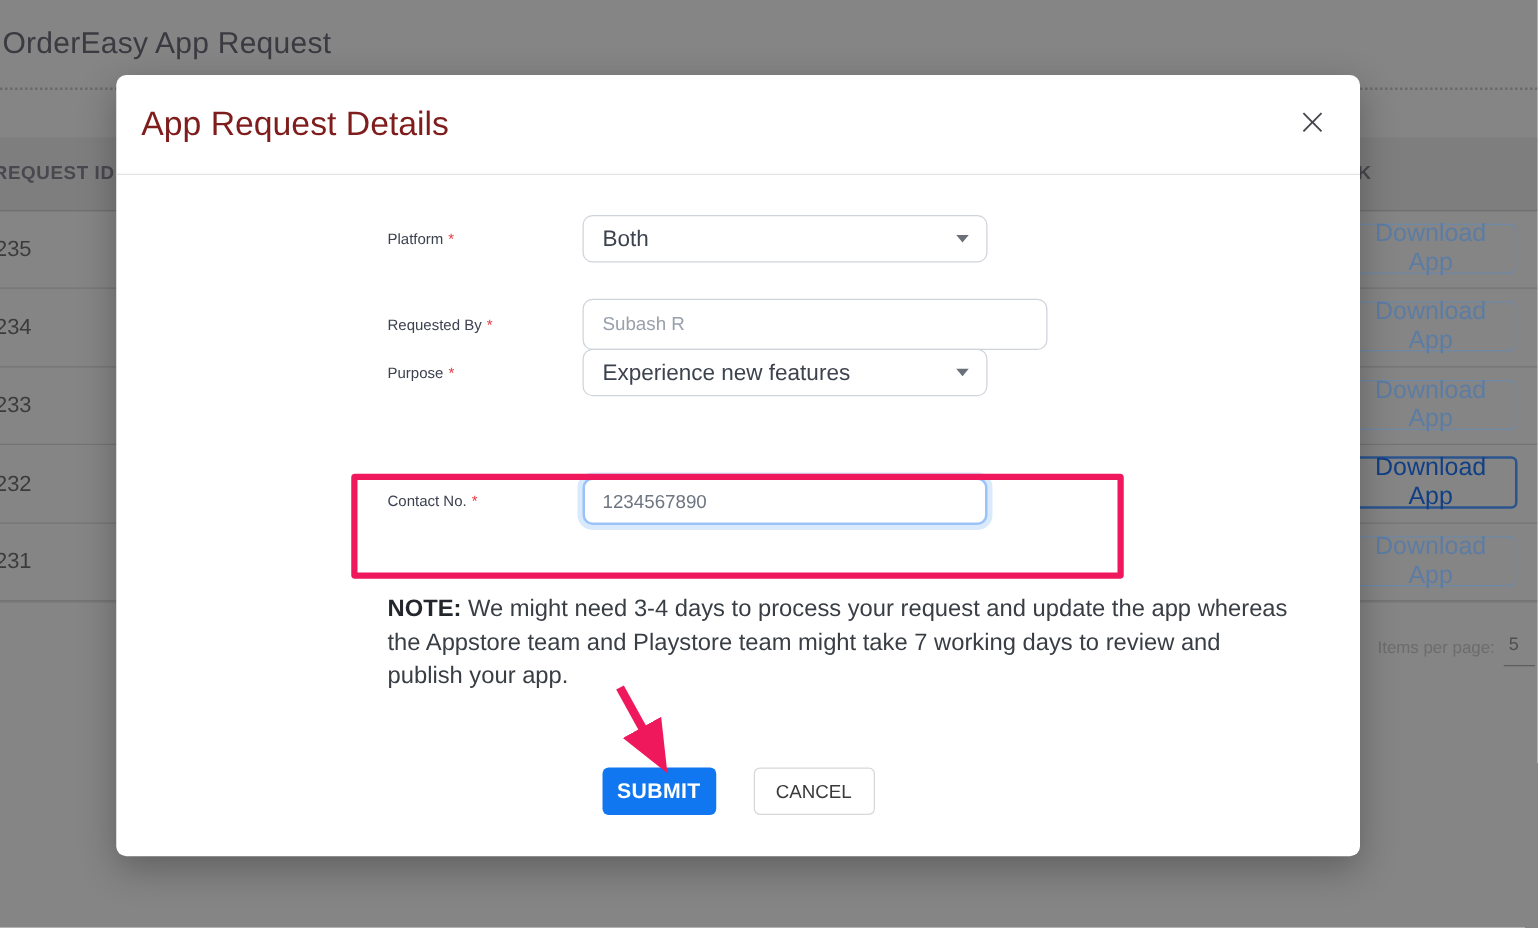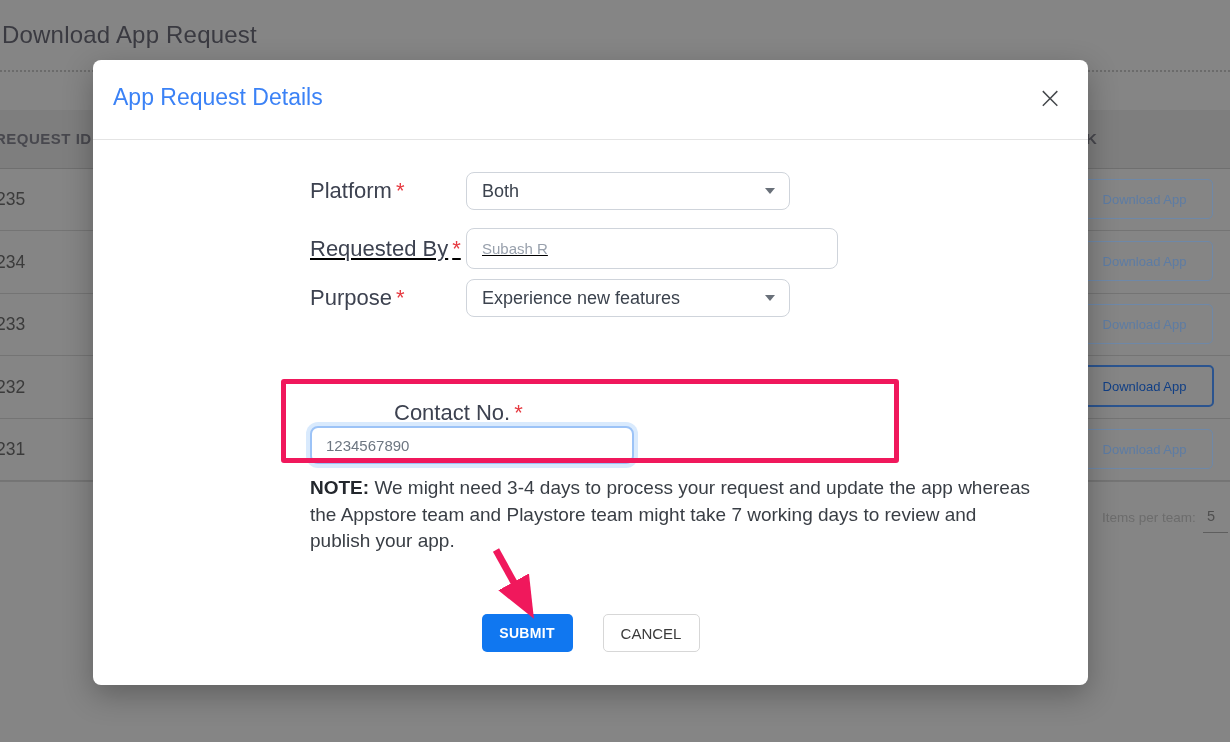--- a/index.html
+++ b/index.html
@@ -14,74 +14,74 @@
             border-bottom:1px solid #6f6f6f;}
   .bg-th{position:absolute;top:0;height:58px;line-height:58px;font-size:15px;font-weight:bold;
          color:#48484e;letter-spacing:.5px;}
   .bg-th.id{left:-5px;}
   .bg-th.link{left:1086px;}
   .bg-row{position:absolute;left:0;width:1230px;border-bottom:1px solid #747474;}
   .bg-id{position:absolute;left:-4px;top:50%;transform:translateY(-50%);
          font-size:17.5px;color:#3b3b3b;}
   .dl-btn{position:absolute;left:1076px;width:137px;height:40px;box-sizing:border-box;
           border:1px solid #6e88a8;border-radius:5px;background:transparent;
-          color:#5d7ca4;font-size:13px;font-family:"Liberation Sans",sans-serif;
+          color:#5d7ca4;font-size:20px;font-family:"Liberation Sans",sans-serif;
           display:flex;align-items:center;justify-content:center;cursor:pointer;}
   .dl-btn.focused{left:1075px;width:139px;height:42px;border:2px solid #2b548f;color:#113f85;}
   .bg-footer-line{position:absolute;left:0;top:481px;width:1230px;border-top:1px solid #757575;}
   .ipp-label{position:absolute;left:1102px;top:510px;font-size:13.5px;color:#6c6c6c;}
   .ipp-value{position:absolute;left:1207px;top:508px;font-size:14.5px;color:#4f4f4f;cursor:pointer;}
   .ipp-underline{position:absolute;left:1203px;top:532px;width:25px;height:1px;background:#5e5e5e;}
 
   
   .modal{position:absolute;left:93px;top:60px;width:995px;height:625px;background:#ffffff;
          border-radius:8px;box-shadow:0 10px 30px rgba(0,0,0,.28);z-index:10;}
   .modal-header{position:absolute;left:0;top:0;width:100%;height:80px;box-sizing:border-box;
                 border-bottom:1px solid #e4e4e4;}
-  .modal-title{position:absolute;left:20px;top:24px;font-size:23px;color:#3b82f6;}
+  .modal-title{position:absolute;left:20px;top:24px;font-size:27px;color:#7f1d1d;}
   .modal-close{position:absolute;right:20px;top:20px;width:36px;height:36px;border:none;background:none;
                font-size:30px;font-weight:300;color:#44474b;cursor:pointer;line-height:36px;text-align:center;
                font-family:"DejaVu Sans",sans-serif;padding:0;}
 
   .f-row{position:absolute;left:217px;display:flex;align-items:center;}
-  .f-label{width:156px;font-size:22px;color:#3d4250;flex:none;}
+  .f-label{width:156px;font-size:12px;color:#3d4250;flex:none;}
   .req{color:#e63a41;margin-left:4px;}
   .sel{width:324px;height:38px;box-sizing:border-box;border:1px solid #cfd4db;border-radius:8px;
        background:#fff;display:flex;align-items:center;justify-content:space-between;
        padding:0 14px 0 15px;cursor:pointer;}
   .sel-value{font-size:18px;color:#3c434e;}
   .caret{width:0;height:0;border-left:5px solid transparent;border-right:5px solid transparent;
          border-top:6px solid #697079;flex:none;}
   .txt{width:372px;height:41px;box-sizing:border-box;border:1px solid #cfd4db;border-radius:8px;
        padding:0 15px;font-size:15px;color:#98a0ac;font-family:"Liberation Sans",sans-serif;outline:none;}
   .txt-focus{width:324px;height:38px;box-sizing:border-box;border:2px solid #9cc3f7;border-radius:8px;
        box-shadow:0 0 0 4px rgba(19,124,242,.16);padding:0 14px;font-size:15px;color:#6d7681;
        font-family:"Liberation Sans",sans-serif;outline:none;}
 
   .note{position:absolute;left:217px;top:415px;width:724px;font-size:19px;line-height:26.5px;color:#393e45;}
   .note b{color:#23272d;}
 
   .btn-bar{position:absolute;left:0;top:554px;width:100%;display:flex;justify-content:center;gap:30px;}
   .btn-submit{width:91px;height:38px;background:#1077f0;border:none;border-radius:5px;color:#ffffff;
-              font-size:14px;font-weight:bold;letter-spacing:.3px;cursor:pointer;
+              font-size:17px;font-weight:bold;letter-spacing:.3px;cursor:pointer;
               font-family:"Liberation Sans",sans-serif;}
   .btn-cancel{width:97px;height:38px;background:#ffffff;border:1px solid #d7d7d7;border-radius:5px;
               color:#3a3a3a;font-size:15px;cursor:pointer;font-family:"Liberation Sans",sans-serif;}
 
   
   .anno-rect{position:absolute;left:281px;top:379px;width:618px;height:84px;box-sizing:border-box;
              border:5px solid #F0185C;border-radius:3px;z-index:20;pointer-events:none;}
   .anno-arrow{position:absolute;left:0;top:0;z-index:21;pointer-events:none;}
 </style>
 </head>
 <body>
 
 <div id="screen">
 
-  <div class="bg-title">Download App Request</div>
+  <div class="bg-title">OrderEasy App Request</div>
   <div class="bg-dotted"></div>
 
   <div class="bg-thead">
     <span class="bg-th id">REQUEST ID</span>
     <span class="bg-th link">K</span>
   </div>
 
   <div class="bg-row" style="top:168px;height:62px;">
     <span class="bg-id">235</span>
     <button class="dl-btn" style="top:11px;">Download App</button>
@@ -97,53 +97,53 @@
   <div class="bg-row" style="top:355px;height:63px;">
     <span class="bg-id">232</span>
     <button class="dl-btn focused" style="top:10px;">Download App</button>
   </div>
   <div class="bg-row" style="top:418px;height:62px;">
     <span class="bg-id">231</span>
     <button class="dl-btn" style="top:11px;">Download App</button>
   </div>
 
   <div class="bg-footer-line"></div>
-  <span class="ipp-label">Items per team:</span>
+  <span class="ipp-label">Items per page:</span>
   <span class="ipp-value">5</span>
   <div class="ipp-underline"></div>
 
   <div class="modal">
     <div class="modal-header">
       <span class="modal-title">App Request Details</span>
       <button class="modal-close">×</button>
     </div>
 
     <div class="f-row" style="top:112px;">
       <span class="f-label"><span>Platform</span><span class="req">*</span></span>
       <div class="sel">
         <span class="sel-value">Both</span>
         <span class="caret"></span>
       </div>
     </div>
 
-    <div class="f-row" style="top:168px;text-decoration:underline;">
+    <div class="f-row" style="top:179px;">
       <span class="f-label"><span>Requested By</span><span class="req">*</span></span>
       <input class="txt" type="text" value="Subash R" style="">
     </div>
 
     <div class="f-row" style="top:219px;">
       <span class="f-label"><span>Purpose</span><span class="req">*</span></span>
       <div class="sel">
         <span class="sel-value">Experience new features</span>
         <span class="caret"></span>
       </div>
     </div>
 
 
-    <div class="f-row" style="top:340px;flex-direction:column;">
+    <div class="f-row" style="top:322px;">
       <span class="f-label"><span>Contact No.</span><span class="req">*</span></span>
       <input class="txt-focus" type="text" value="1234567890" style="">
     </div>
 
     <div class="note">
       <b>NOTE:</b>
       <span>We might need 3-4 days to process your request and update the app whereas the Appstore team and Playstore team might take 7 working days to review and publish your app.</span>
     </div>
 
     <div class="btn-bar">

